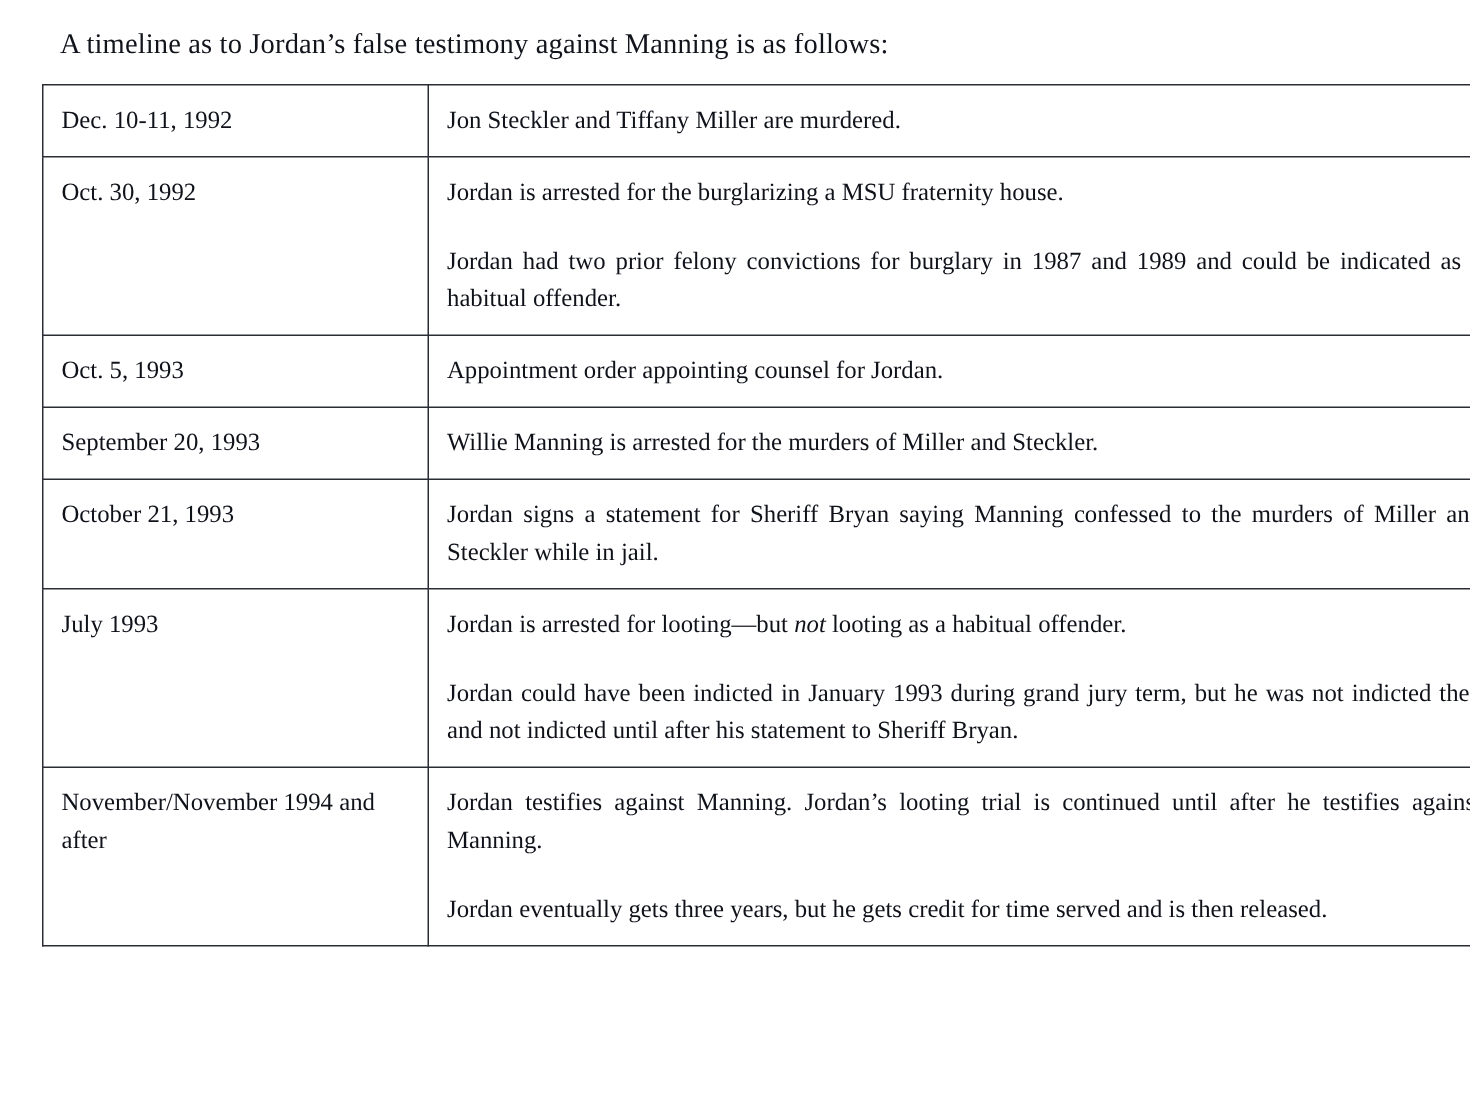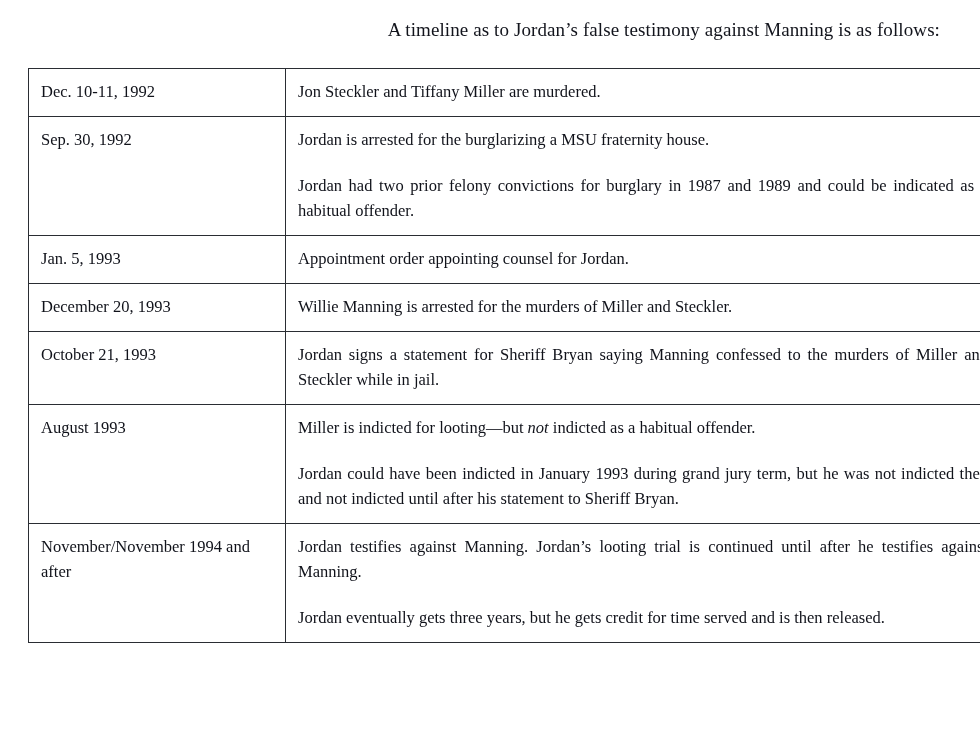--- a/index.html
+++ b/index.html
@@ -15,24 +15,24 @@
     overflow: hidden;
   }
   .page {
     width: 980px;
     height: 730px;
     box-sizing: border-box;
     padding: 0;
     position: relative;
   }
   .doc-heading {
-    text-align: right;
+    text-align: left;
     font-size: 19px;
     line-height: 24px;
-    margin: 18px 40px 26px 40px;
+    margin: 18px 40px 14px 40px;
     color: #12141c;
     letter-spacing: 0.1px;
   }
   table.timeline {
     border-collapse: collapse;
     margin: 0 28px 0 28px;
     width: 924px;
     table-layout: fixed;
     border: 1px solid #2a2d33;
   }
@@ -72,52 +72,52 @@
     <tbody>
 
       <tr>
         <td class="date-cell">Dec. 10-11, 1992</td>
         <td class="desc-cell">
           <p class="para">Jon Steckler and Tiffany Miller are murdered.</p>
         </td>
       </tr>
 
       <tr>
-        <td class="date-cell">Sep. 30, 1992</td>
+        <td class="date-cell">Oct. 30, 1992</td>
         <td class="desc-cell">
           <p class="para">Jordan is arrested for the burglarizing a MSU fraternity house.</p>
           <p class="para">Jordan had two prior felony convictions for burglary in 1987 and 1989 and could be indicated as a habitual offender.</p>
         </td>
       </tr>
 
       <tr>
-        <td class="date-cell">Jan. 5, 1993</td>
+        <td class="date-cell">Oct. 5, 1993</td>
         <td class="desc-cell">
           <p class="para">Appointment order appointing counsel for Jordan.</p>
         </td>
       </tr>
 
       <tr>
-        <td class="date-cell">December 20, 1993</td>
+        <td class="date-cell">September 20, 1993</td>
         <td class="desc-cell">
           <p class="para">Willie Manning is arrested for the murders of Miller and Steckler.</p>
         </td>
       </tr>
 
       <tr>
         <td class="date-cell">October 21, 1993</td>
         <td class="desc-cell">
           <p class="para">Jordan signs a statement for Sheriff Bryan saying Manning confessed to the murders of Miller and Steckler while in jail.</p>
         </td>
       </tr>
 
       <tr>
-        <td class="date-cell">August 1993</td>
+        <td class="date-cell">July 1993</td>
         <td class="desc-cell">
-          <p class="para"><span>Miller is indicted for looting—but </span><em>not</em><span> indicted as a habitual offender.</span></p>
+          <p class="para"><span>Jordan is arrested for looting—but </span><em>not</em><span> looting as a habitual offender.</span></p>
           <p class="para">Jordan could have been indicted in January 1993 during grand jury term, but he was not indicted then and not indicted until after his statement to Sheriff Bryan.</p>
         </td>
       </tr>
 
       <tr>
         <td class="date-cell">November/November 1994 and after</td>
         <td class="desc-cell">
           <p class="para">Jordan testifies against Manning. Jordan’s looting trial is continued until after he testifies against Manning.</p>
           <p class="para">Jordan eventually gets three years, but he gets credit for time served and is then released.</p>
         </td>

